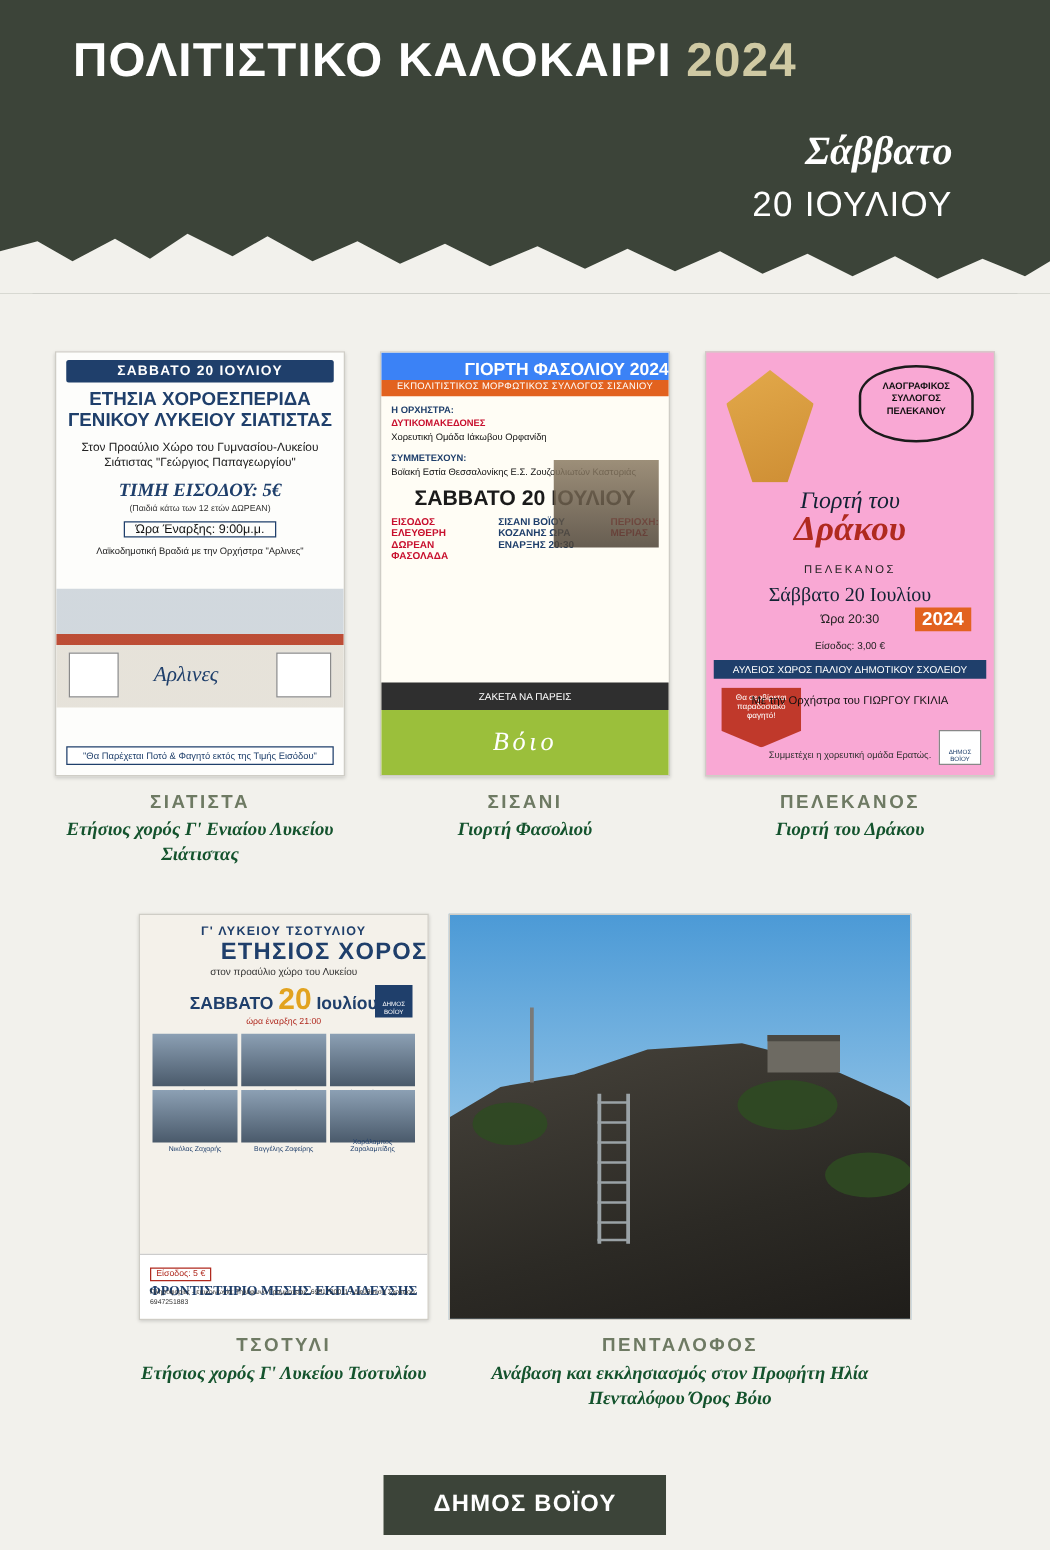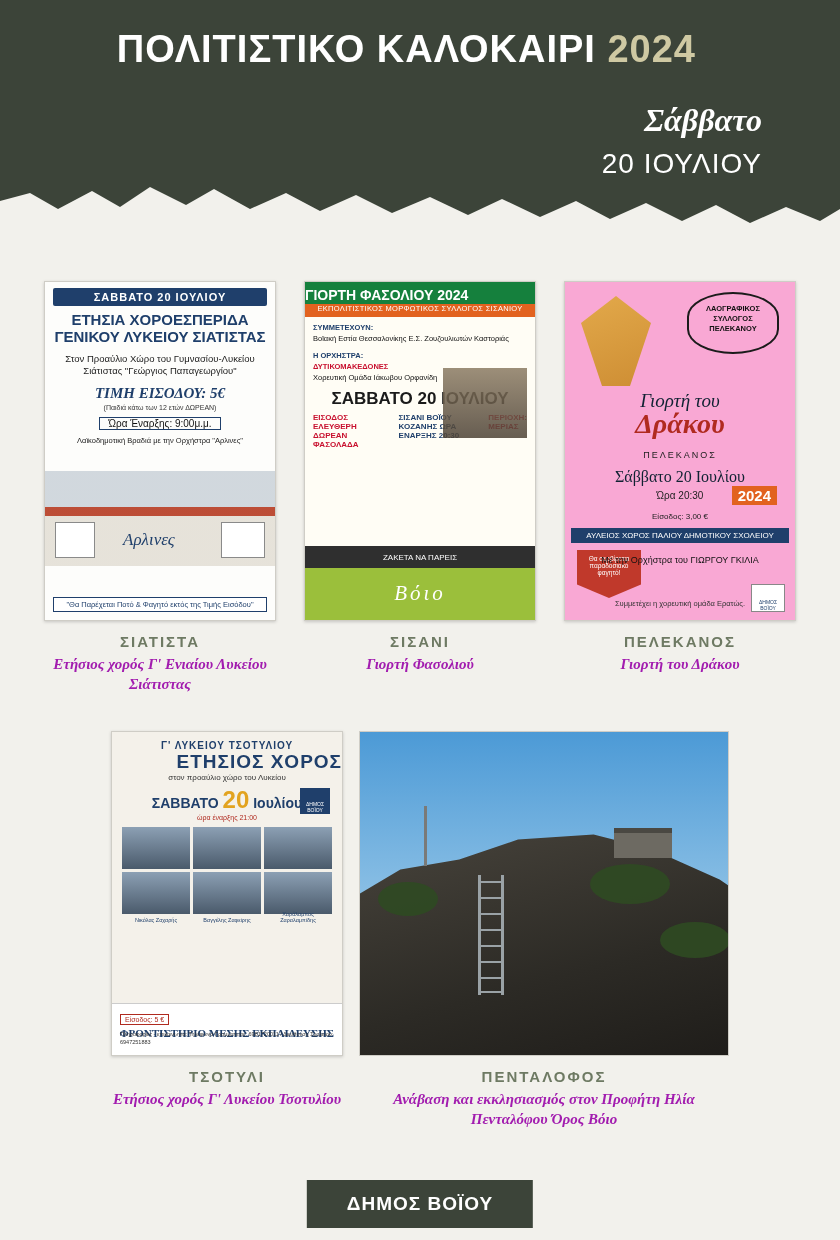--- a/index.html
+++ b/index.html
@@ -16,21 +16,21 @@
   .header {
     position: relative;
     width: 840px;
     height: 235px;
     background: #3c4439;
     overflow: hidden;
   }
   .header-title {
     position: absolute;
     top: 28px; left: 0; width: 696px;
-    text-align: right;
+    text-align: center;
     font-size: 38px;
     font-weight: bold;
     letter-spacing: 1px;
     color: #ffffff;
     white-space: nowrap;
   }
   .header-title .year {
     color: #cfc9a3;
   }
   .header-day {
@@ -90,21 +90,21 @@
     letter-spacing: 2px;
     color: #6e7a63;
     font-weight: bold;
   }
   .caption-title {
     margin-top: 4px;
     text-align: center;
     font-size: 15px;
     font-weight: bold;
     font-style: italic;
-    color: #a21caf;
+    color: #14532d;
     line-height: 1.35;
     font-family: "Liberation Serif", serif;
   }
 
   
   .p1 { background:#fdfdfb; }
   .p1 .bar {
     background:#1f3f6b; color:#fff; font-size:11px; font-weight:bold;
     text-align:center; padding:3px 0; letter-spacing:1px;
     margin:6px 8px 0 8px; border-radius:2px;
@@ -123,21 +123,21 @@
   .p1 .foot {
     position:absolute; left:8px; right:8px; bottom:8px;
     border:1px solid #1f3f6b; font-size:7.5px; text-align:center; padding:2px 0; color:#1f3f6b; background:#fff;
   }
   .p1 .logo-left { position:absolute; left:10px; bottom:62px; width:40px; height:36px; background:#fff; border:1px solid #8a8a8a; }
   .p1 .logo-right { position:absolute; right:10px; bottom:62px; width:44px; height:36px; background:#fff; border:1px solid #8a8a8a; }
   .p1 .script { position:absolute; left:78px; bottom:70px; font-family:"Liberation Serif",serif; font-style:italic; font-size:17px; color:#1f3f6b; }
 
   
   .p2 { background:#fffdf5; }
-  .p2 .top { background:#15803d; color:#fff; font-weight:bold; font-size:14px; text-align:left; padding:5px 0 1px; }
+  .p2 .top { background:#3b82f6; color:#fff; font-weight:bold; font-size:14px; text-align:right; padding:5px 0 1px; }
   .p2 .top2 { background:#e2621f; color:#fff; font-size:7.5px; text-align:center; padding:0 0 4px; letter-spacing:.3px; }
   .p2 .mid { font-size:7.5px; padding:6px 8px 0; color:#111; line-height:1.45; }
   .p2 .red { color:#c8102e; font-weight:bold; }
   .p2 .blue { color:#1f3f6b; font-weight:bold; }
   .p2 .big { text-align:center; font-weight:bold; font-size:17px; color:#1a1a1a; margin-top:6px; }
   .p2 .cols { display:flex; justify-content:space-between; padding:4px 8px 0; font-size:8px;gap:24px; }
   .p2 .green { background:#9bbf3b; position:absolute; left:0; right:0; bottom:0; height:52px; }
   .p2 .voio { position:absolute; left:0; right:0; bottom:14px; text-align:center; color:#fff; font-family:"Liberation Serif",serif; font-size:21px; font-style:italic; letter-spacing:3px;}
   .p2 .strip { position:absolute; left:0; right:0; bottom:52px; height:22px; background:#2f2f2f; color:#fff; font-size:8px; display:flex; align-items:center; justify-content:center; gap:18px;}
   .p2 .photo { position:absolute; right:8px; top:86px; width:84px; height:70px; background:linear-gradient(#8b7b63,#4c4134); opacity:.85; }
@@ -252,27 +252,27 @@
       <div class="caption-place">ΣΙΑΤΙΣΤΑ</div>
       <div class="caption-title">Ετήσιος χορός Γ' Ενιαίου Λυκείου Σιάτιστας</div>
     </div>
 
     <div class="card">
       <div class="poster p2">
         <div class="top">ΓΙΟΡΤΗ ΦΑΣΟΛΙΟΥ 2024</div>
         <div class="top2">ΕΚΠΟΛΙΤΙΣΤΙΚΟΣ ΜΟΡΦΩΤΙΚΟΣ ΣΥΛΛΟΓΟΣ ΣΙΣΑΝΙΟΥ</div>
         <div class="photo"></div>
         <div class="mid">
-          <span class="blue">ΣΥΜΜΕΤΕΧΟΥΝ:</span>
-          <div>Βοϊακή Εστία Θεσσαλονίκης   Ε.Σ. Ζουζουλιωτών Καστοριάς</div>
-        </div>
-        <div class="mid">
           <span class="blue">Η ΟΡΧΗΣΤΡΑ:</span>
           <div class="red">ΔΥΤΙΚΟΜΑΚΕΔΟΝΕΣ</div>
           <div>Χορευτική Ομάδα Ιάκωβου Ορφανίδη</div>
+        </div>
+        <div class="mid">
+          <span class="blue">ΣΥΜΜΕΤΕΧΟΥΝ:</span>
+          <div>Βοϊακή Εστία Θεσσαλονίκης   Ε.Σ. Ζουζουλιωτών Καστοριάς</div>
         </div>
         <div class="big">
           <span>ΣΑΒΒΑΤΟ 20 ΙΟΥΛΙΟΥ</span>
         </div>
         <div class="cols">
           <div class="red">ΕΙΣΟΔΟΣ ΕΛΕΥΘΕΡΗ ΔΩΡΕΑΝ ΦΑΣΟΛΑΔΑ</div>
           <div class="blue">ΣΙΣΑΝΙ ΒΟΪΟΥ ΚΟΖΑΝΗΣ ΩΡΑ ΕΝΑΡΞΗΣ 20:30</div>
           <div class="red">ΠΕΡΙΟΧΗ: ΜΕΡΙΑΣ</div>
         </div>
         <div class="strip">

